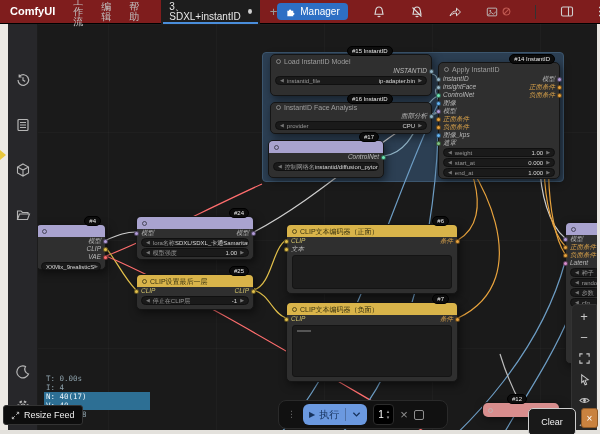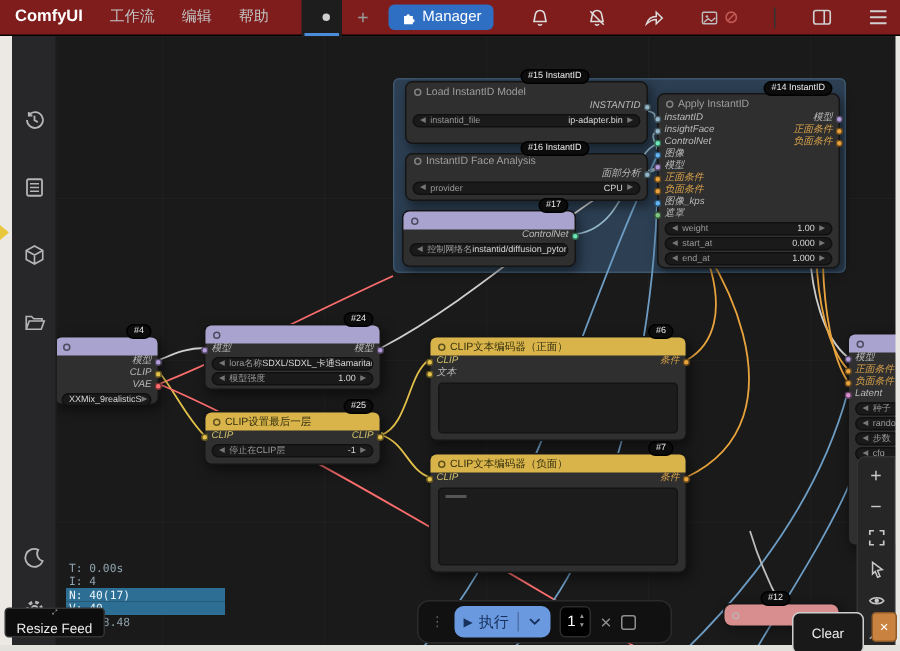--- a/index.html
+++ b/index.html
@@ -94,21 +94,21 @@
     height:21px; padding:0 6px; gap:4px; color:#16325c; font-size:10px; }
   .run-div { width:1px; height:13px; background:rgba(0,0,0,.25); margin:0 2px; }
   .stepper { display:flex; align-items:center; background:#000; border:1px solid #2c2c2c; border-radius:4px;
     height:21px; padding:0 4px; gap:3px; color:#fff; font-size:10px; }
   .step-arrows { display:flex; flex-direction:column; font-size:5px; color:#999; gap:1px; }
   .q-x { color:#8f8f8f; font-size:13px; background:none; border:none; }
   .q-stop { width:10px; height:10px; border:1.5px solid #8f8f8f; border-radius:2px; background:none; }
 
   .resize-feed { position:absolute; left:3px; top:405px; height:20px; background:#0d0d0d; color:#eee;
     border:1px solid #333; border-radius:3px; font-size:9px; display:flex; align-items:center; gap:4px;
-    padding:0 7px; z-index:46;flex-direction:column; }
+    padding:0 7px; z-index:46; }
   .clear-btn { position:absolute; left:528px; top:408px; width:48px; height:28px; background:#191919;
     border:1px solid #cfcfcf; border-radius:5px; color:#f0f0f0; font-size:9px; z-index:46; }
   .feed-x { position:absolute; left:581px; top:408px; width:17px; height:20px; background:#c9823f;
     border:1px solid #8f5a28; border-radius:3px; color:#fff; font-size:10px; z-index:46; }
 </style>
 </head>
 <body>
 
 <div class="app">
 
@@ -593,20 +593,21 @@
           <circle cx="8" cy="8" r="2" stroke="#b5b5b5" stroke-width="1.2" fill="none"></circle>
         </svg></span>
   </div>
 
   <div class="topbar">
     <span class="logo">ComfyUI</span>
     <span class="menu-item">工作流</span>
     <span class="menu-item">编辑</span>
     <span class="menu-item">帮助</span>
     <div class="tab">
+      <span>3、SDXL+instantID</span>
       <span class="dirty"></span>
       <span class="underline"></span>
     </div>
     <span class="newtab">+</span>
     <div class="tb-right">
       <button class="manager-btn">
         <svg width="11" height="11" viewBox="0 0 14 14">
             <path d="M3 6 h2 a1.5 1.5 0 1 1 3 0 h2.5 v2.5 a1.5 1.5 0 1 1 0 3 V13 H3 Z" fill="#fff"></path>
           </svg>
         <span>Manager</span>

